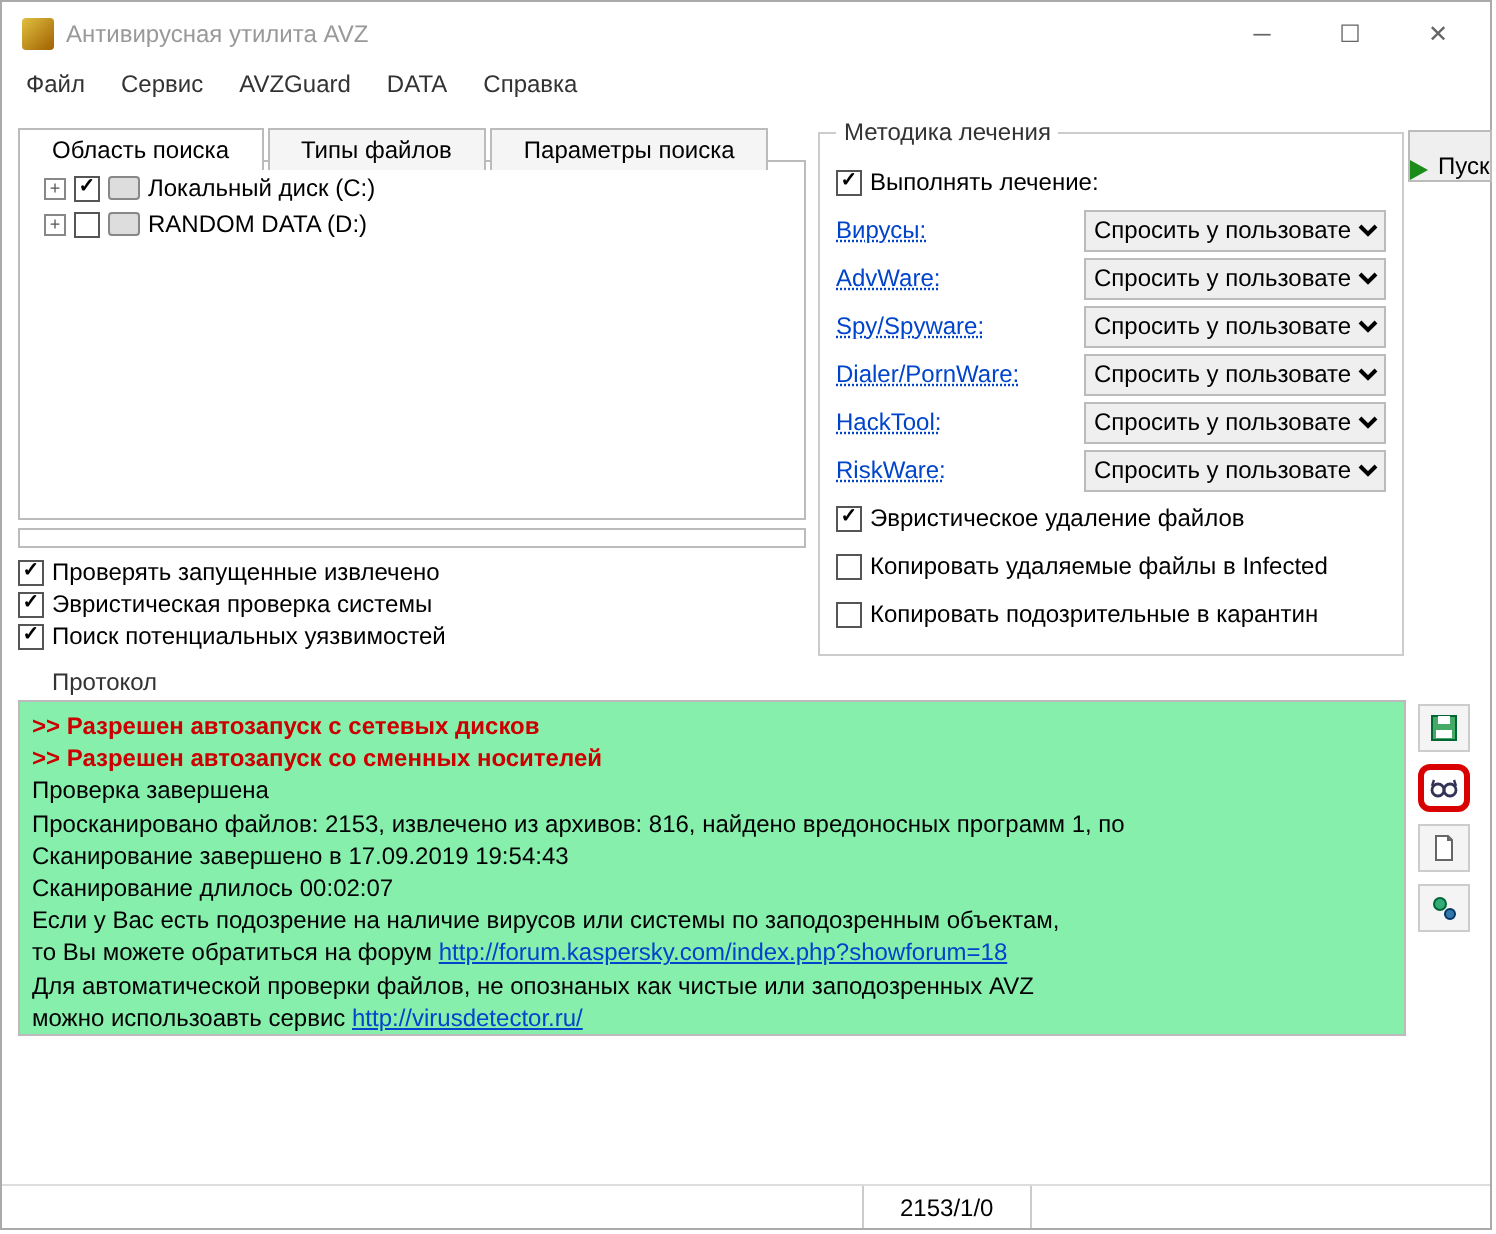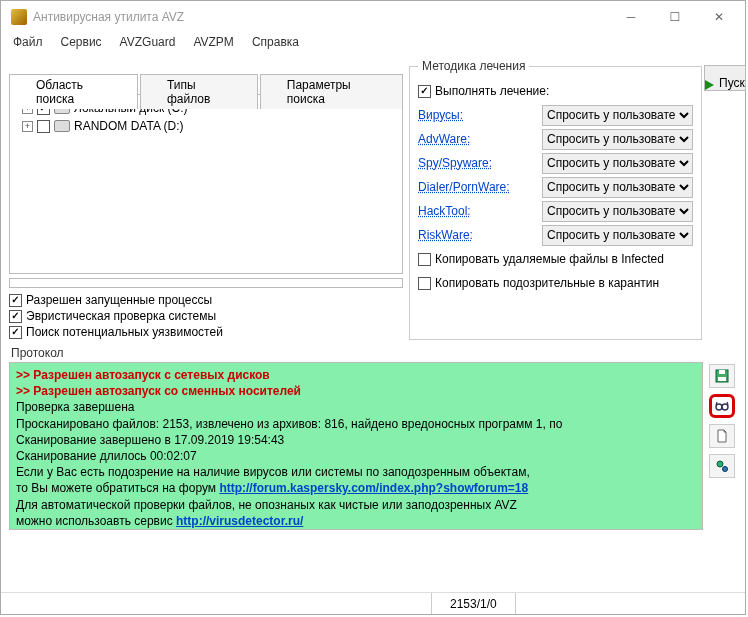--- a/index.html
+++ b/index.html
@@ -14,21 +14,21 @@
 
   .menubar { height:22px; display:flex; gap:14px; padding:0 10px; color:#333; font-size:12px; }
   .menubar span { padding:2px 2px; cursor:default; }
 
   .body { flex:1; display:flex; flex-direction:column; padding:4px 8px 2px 8px; gap:2px;}
 
   .top-row { display:flex; gap:6px; }
 
   .tabset { flex:0 0 394px; }
   .tabbar { display:flex; gap:2px; }
-  .tab { border:1px solid #bbb; border-bottom:none; padding:3px 26px; background:#fff; position:relative; top:15px; z-index:2;}
+  .tab { border:1px solid #bbb; border-bottom:none; padding:3px 16px; background:#fff; position:relative; top:5px; z-index:2;}
   .tab.inactive { background:#f5f5f5; }
   .tab.active { background:#fff; }
   .tabcontent { border:1px solid #bbb; height:180px; background:#fff; padding:4px 6px; overflow:auto; }
   .tree-item { display:flex; align-items:center; gap:4px; padding-left:6px; height:18px; }
   .tree-exp { width:11px; height:11px; border:1px solid #888; font-size:9px; line-height:9px; text-align:center; color:#555; }
   .chk { width:13px; height:13px; border:1px solid #555; display:inline-flex; align-items:center; justify-content:center; font-size:10px; line-height:1;}
   .chk.checked::after { content:"✓"; color:#000; font-weight:bold;}
   .drive-icon { width:16px; height:12px; background:#ddd; border:1px solid #888; border-radius:2px; }
 
   .progress { height:10px; border:1px solid #bbb; background:#fff; margin-top:4px; width:394px;}
@@ -43,26 +43,26 @@
   .opt-row .lnk { color:#0044cc; text-decoration:underline dotted; flex:0 0 120px;}
   .opt-row select { flex:1; height:21px; border:1px solid #bbb; background:#efefef; font-size:12px;}
 
   .btn-row { display:flex; gap:6px; margin-top:6px;}
   .btn { flex:1; height:26px; border:1px solid #bbb; background:#efefef; display:flex; align-items:flex-end; justify-content:center; gap:5px;}
   .btn.disabled { color:#999;}
   .btn.play .ic { width:0;height:0;border-left:9px solid #1a8c1a;border-top:5px solid transparent;border-bottom:5px solid transparent;}
   .btn.pause .ic { width:9px; height:10px; border-left:3px solid #999;border-right:3px solid #999;}
   .btn.stop .ic { width:10px;height:10px;border-radius:50%;background:#999;}
 
-  .proto-label { padding:4px 2px 0 2px; color:#333; }
+  .proto-label { padding:4px 2px 0 2px; color:#333;margin-left:15px; }
 
   .log-row { display:flex; gap:4px;}
   .log { flex:1; border:1px solid #bbb; height:168px; background:#86efac; padding:4px 6px; overflow:hidden; line-height:1.35;}
   .log .red { color:#c00; font-weight:bold;}
-  .log .lnk { color:#0044cc; text-decoration:underline;font-weight:bold;}
+  .log .lnk { color:#0044cc; text-decoration:underline;}
   .sidebtns { width:30px; display:flex; flex-direction:column; gap:6px; padding-top:2px; align-items:center;}
   .sbtn { width:26px; height:24px; border:1px solid #ccc; background:#f4f4f4; display:flex; align-items:center; justify-content:center;}
   .sbtn.highlight { border:3px solid #d80000; border-radius:6px; background:#fff; }
   .sbtn svg { width:16px; height:16px;}
 
   .status { height:22px; border-top:1px solid #ddd; display:flex; align-items:center;}
   .status .seg { border-left:1px solid #ccc; border-right:1px solid #ccc; padding:0 18px; height:100%; display:flex; align-items:center; margin-left:430px;}
 </style>
 </head>
 <body>
@@ -76,21 +76,21 @@
       <div class="winbtn">─</div>
       <div class="winbtn">☐</div>
       <div class="winbtn">✕</div>
     </div>
   </div>
 
   <div class="menubar">
     <span>Файл</span>
     <span>Сервис</span>
     <span>AVZGuard</span>
-    <span>AVZPM</span>
+    <span>DATA</span>
     <span>Справка</span>
   </div>
 
   <div class="body">
     <div class="top-row">
 
       <div>
         <div class="tabset">
           <div class="tabbar">
             <div class="tab active">Область поиска</div>
@@ -109,21 +109,21 @@
               <span class="chk"></span>
               <span class="drive-icon"></span>
               <span>RANDOM DATA (D:)</span>
             </div>
           </div>
         </div>
         <div class="progress"></div>
         <div class="checkgroup">
           <label>
               <span class="chk checked"></span>
-              <span>Разрешен запущенные процессы</span>
+              <span>Проверять запущенные извлечено</span>
             </label>
           <label>
               <span class="chk checked"></span>
               <span>Эвристическая проверка системы</span>
             </label>
           <label>
               <span class="chk checked"></span>
               <span>Поиск потенциальных уязвимостей</span>
             </label>
         </div>
@@ -153,20 +153,24 @@
               <select><option>Спросить у пользовате</option></select>
             </div>
           <div class="opt-row">
               <span class="lnk">HackTool:</span>
               <select><option>Спросить у пользовате</option></select>
             </div>
           <div class="opt-row">
               <span class="lnk">RiskWare:</span>
               <select><option>Спросить у пользовате</option></select>
             </div>
+          <label class="opt-row">
+              <span class="chk checked"></span>
+              <span>Эвристическое удаление файлов</span>
+            </label>
           <label class="opt-row">
               <span class="chk"></span>
               <span>Копировать удаляемые файлы в Infected</span>
             </label>
           <label class="opt-row">
               <span class="chk"></span>
               <span>Копировать подозрительные в карантин</span>
             </label>
         </fieldset>
         <div class="btn-row">

